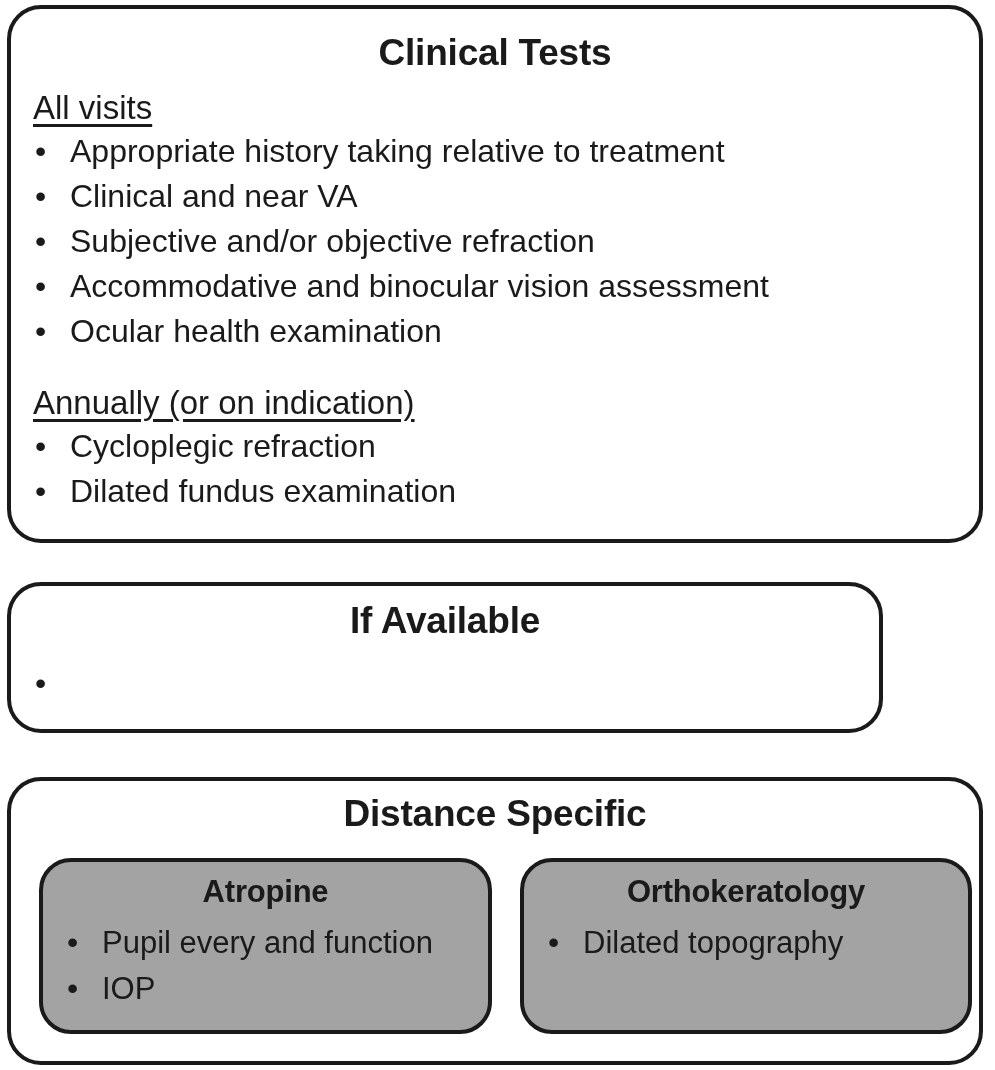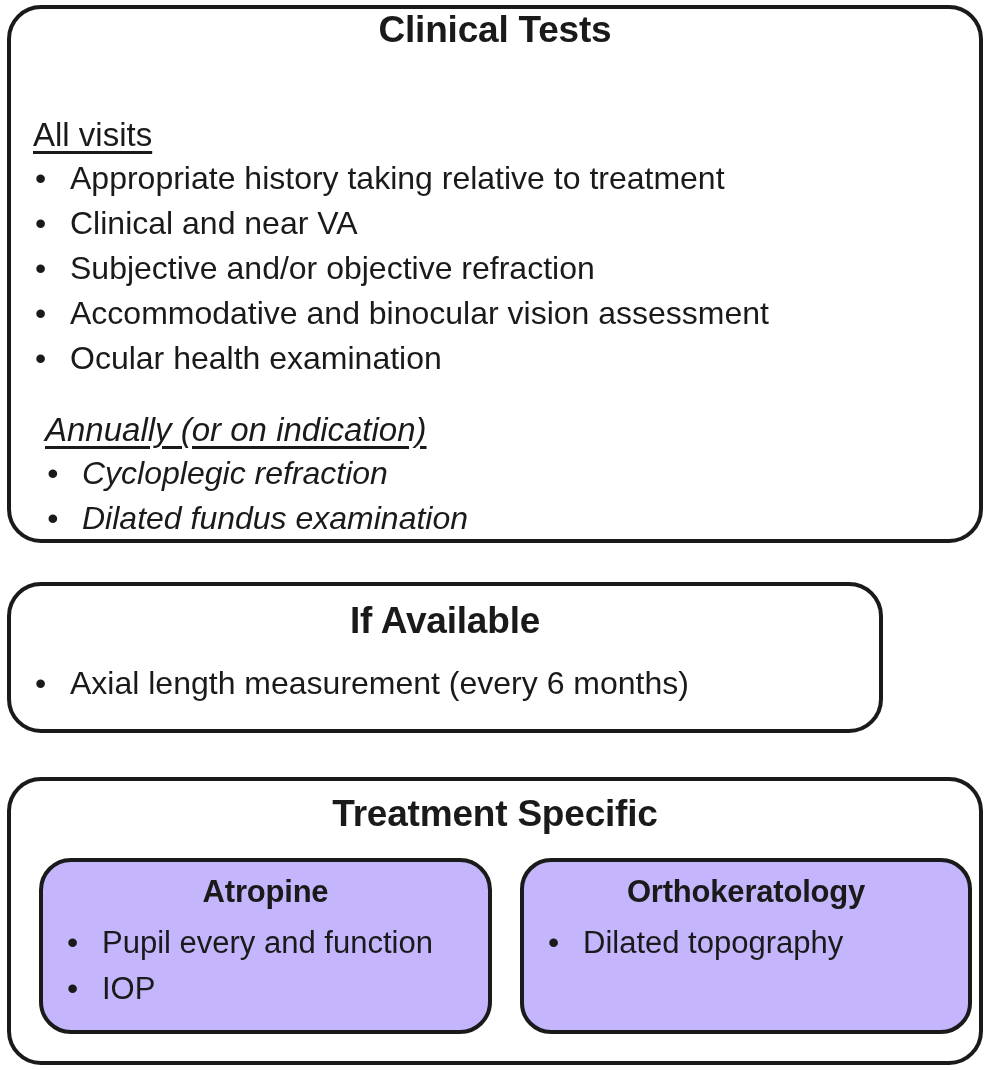--- a/index.html
+++ b/index.html
@@ -42,21 +42,20 @@
 
   .section-head {
     display: inline-block;
     font-size: 33px;
     line-height: 1.0;
     text-decoration: underline;
     text-underline-offset: 5px;
     text-decoration-thickness: 3px;
     color: #1a1a1a;
     white-space: nowrap;
-    margin-top: 27px;
   }
 
   ul.bullets {
     list-style: none;
     margin: 0;
     padding: 0;
   }
   ul.bullets > li {
     position: relative;
     font-size: 32px;
@@ -74,32 +73,31 @@
   }
 
   
   #box-clinical-tests {
     left: 7px;
     top: 5px;
     width: 976px;
     height: 538px;
   }
   #box-clinical-tests .panel-title {
-    margin-top: 2px;
+    margin-top: 25px;
   }
   #clinical-group-all {
     position: absolute;
     left: 22px;
     top: 82px;
   }
   #clinical-group-annual {
     position: absolute;
-    left: 34px;
+    left: 22px;
     top: 377px;
-    font-style: italic;
   }
   .group-head-wrap { margin-bottom: 5px; }
 
   
   #box-if-available {
     left: 7px;
     top: 582px;
     width: 876px;
     height: 151px;
   }
@@ -121,32 +119,31 @@
   }
   #box-treatment-specific > .panel-title {
     margin-top: 14px;
   }
 
   .subpanel {
     position: absolute;
     box-sizing: border-box;
     border: 4px solid #1a1a1a;
     border-radius: 32px;
-    background: #c4b5fd;
+    background: #a3a3a3;
     top: 77px;
     height: 176px;
   }
   #subpanel-atropine {
     left: 28px;
     width: 453px;
   }
   #subpanel-ortho {
     left: 509px;
     width: 452px;
-    border-radius: 31px;
   }
   .subpanel .panel-title {
     font-size: 31px;
     margin-top: 14px;
   }
   .subpanel ul.bullets {
     margin-top: 13px;
     padding-left: 22px;
   }
   .subpanel ul.bullets > li {
@@ -209,29 +206,28 @@
 
   </section>
 
   <section class="panel" id="box-if-available">
 
     <div class="panel-title">If Available</div>
 
     <ul class="bullets" id="if-available-list">
       <li>
         <span class="dot">•</span>
-        <span>Axial length measurement (every 6 months)</span>
       </li>
     </ul>
 
   </section>
 
   <section class="panel" id="box-treatment-specific">
 
-    <div class="panel-title">Treatment Specific</div>
+    <div class="panel-title">Distance Specific</div>
 
     <div class="subpanel" id="subpanel-atropine">
       <div class="panel-title">Atropine</div>
       <ul class="bullets">
         <li>
           <span class="dot">•</span>
           <span>Pupil every and function</span>
         </li>
         <li>
           <span class="dot">•</span>

